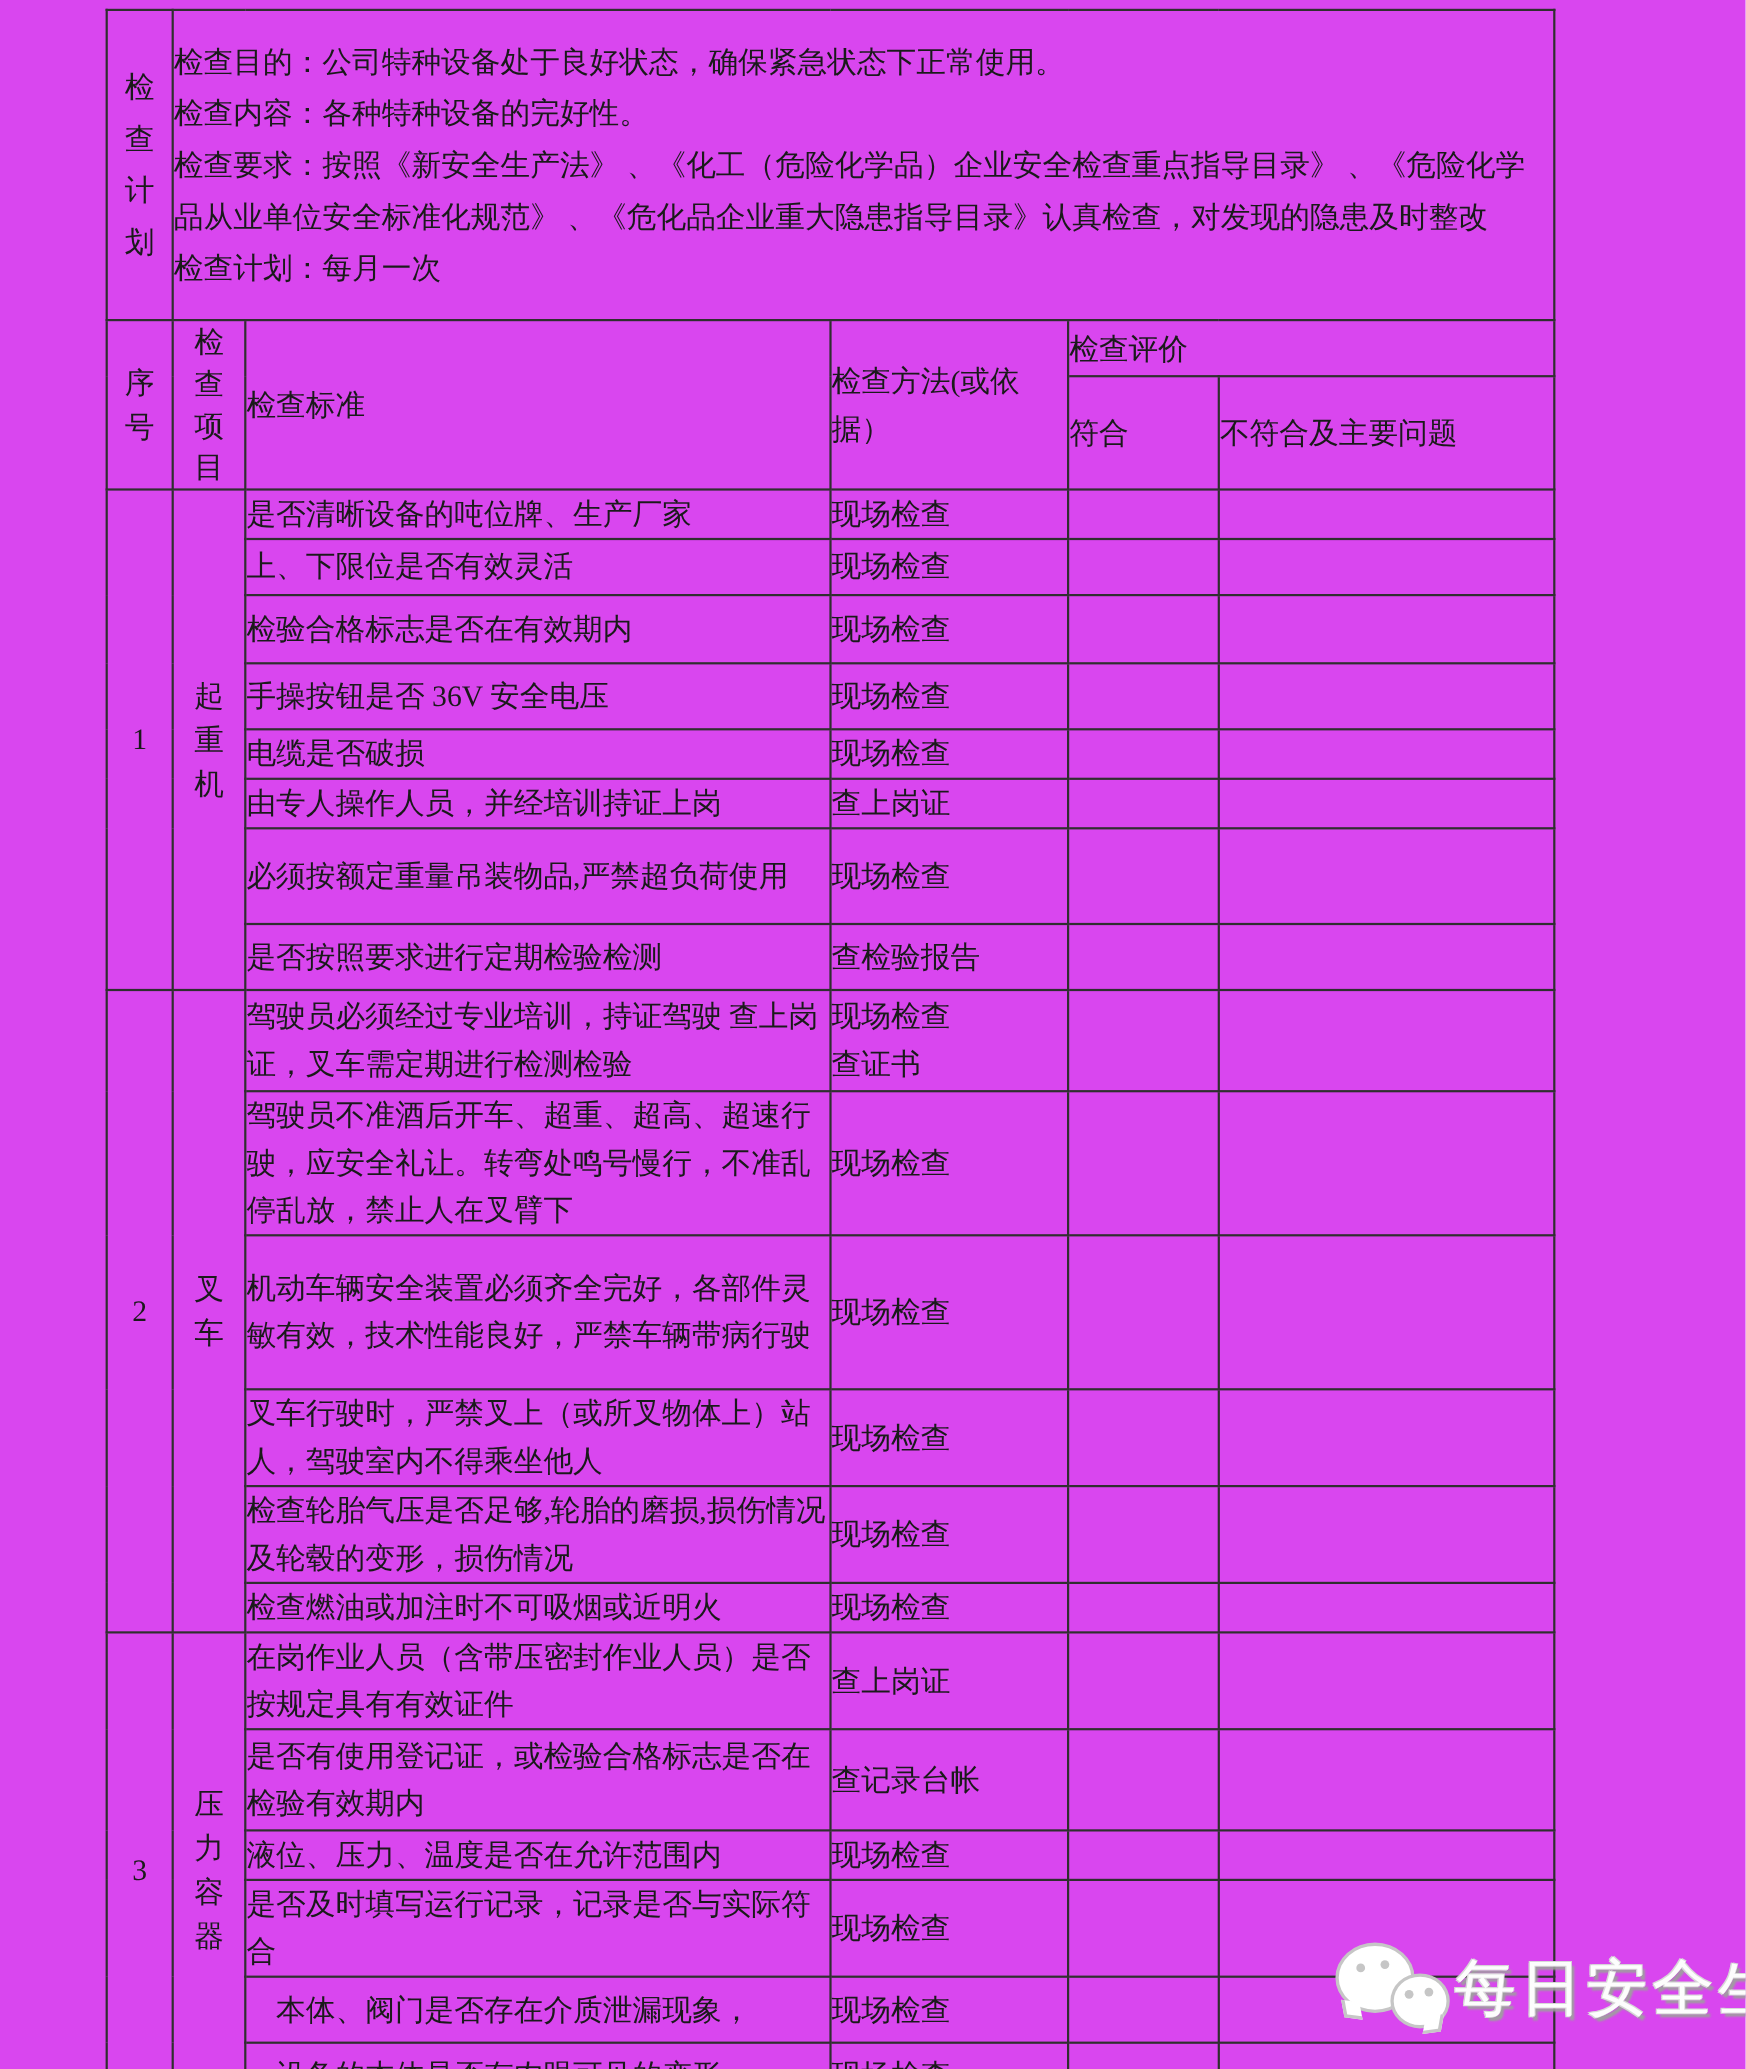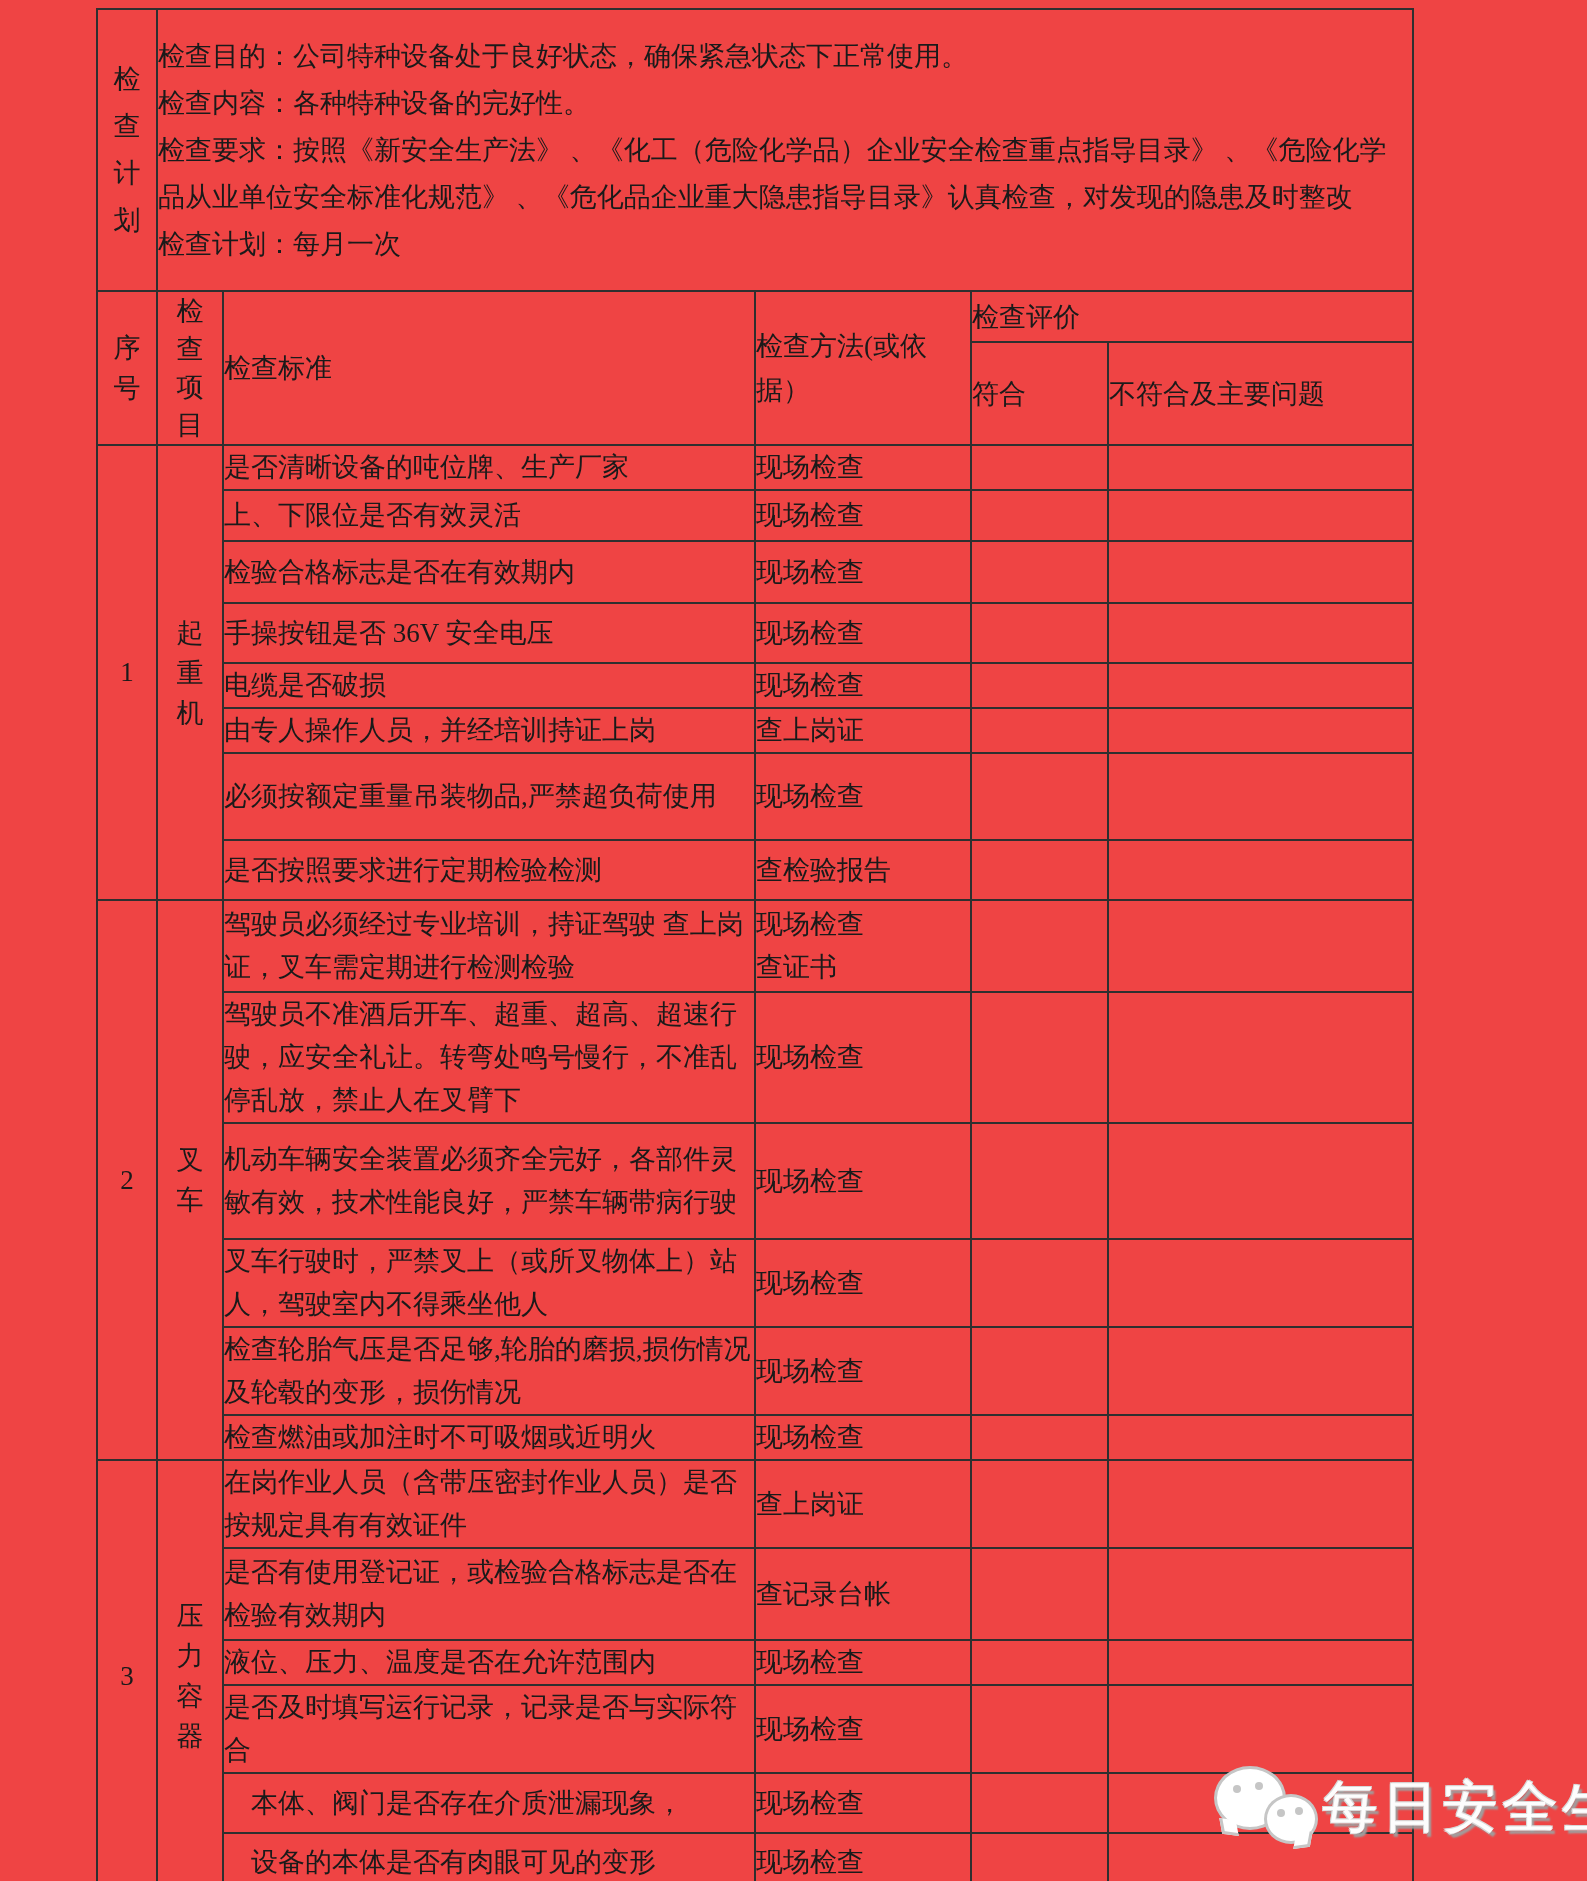--- a/index.html
+++ b/index.html
@@ -1,16 +1,16 @@
 <!DOCTYPE html>
 <html><head>
 <meta charset="utf-8">
 <style>
   html,body{margin:0;padding:0;background:#ffffff;}
-  .page{position:relative;width:1587px;height:1881px;background:#ef4444;overflow:hidden;
+  .page{position:relative;width:1587px;height:1881px;background:#d946ef;overflow:hidden;
         font-family:"Liberation Serif","DejaVu Serif",serif;color:#1a1a1a;font-size:27px;}
 
   table.doc{position:absolute;left:96px;top:8px;width:1316px;border-collapse:collapse;table-layout:fixed;}
   table.doc td, table.doc th{border:2px solid #2f2f2f;padding:0;font-weight:normal;vertical-align:middle;}
 
   
   .vtext{width:29px;margin:0 auto;word-break:break-all;line-height:40px;text-align:center;}
   .plan-vtext{line-height:47px;}
   .item-vtext{line-height:38px;}
 
@@ -29,21 +29,21 @@
   
   .num{text-align:center;}
   .std{text-align:left;padding:2px 28px 2px 12px;white-space:pre-wrap;line-height:43px;}
   .method{text-align:left;padding:2px 8px 2px 14px;white-space:pre-wrap;line-height:43px;}
 
   
   tr.rh-42{height:42px;} tr.rh-43{height:43px;} tr.rh-45{height:45px;}
   tr.rh-48{height:60px;} tr.rh-51{height:51px;margin-left:22px;} tr.rh-59{height:59px;}
   tr.rh-60{height:60px;} tr.rh-62{height:62px;padding-left:12px;} tr.rh-78{height:78px;}
   tr.rh-81{height:81px;} tr.rh-85{height:85px;} tr.rh-87{height:87px;}
-  tr.rh-92{height:92px;} tr.rh-135{height:96px;margin-top:28px;} tr.rh-140{height:116px;}
+  tr.rh-92{height:92px;} tr.rh-135{height:96px;margin-top:28px;} tr.rh-140{height:140px;}
 
   
   .watermark{position:absolute;left:1212px;top:1762px;display:flex;align-items:center;z-index:5;}
   .wm-icon{position:relative;width:104px;height:92px;flex:0 0 auto;}
   .bub{position:absolute;background:#ffffff;border:3px solid #c6c6c6;border-radius:50%;}
   .bub-big{left:2px;top:4px;width:66px;height:58px;}
   .bub-small{left:52px;top:32px;width:48px;height:44px;}
   .eye{position:absolute;width:8px;height:8px;border-radius:50%;background:#c6c6c6;}
   .bub-big .eye.e1{left:16px;top:16px;} .bub-big .eye.e2{left:38px;top:13px;}
   .bub-small .eye.e1{left:10px;top:12px;} .bub-small .eye.e2{left:28px;top:10px;}

